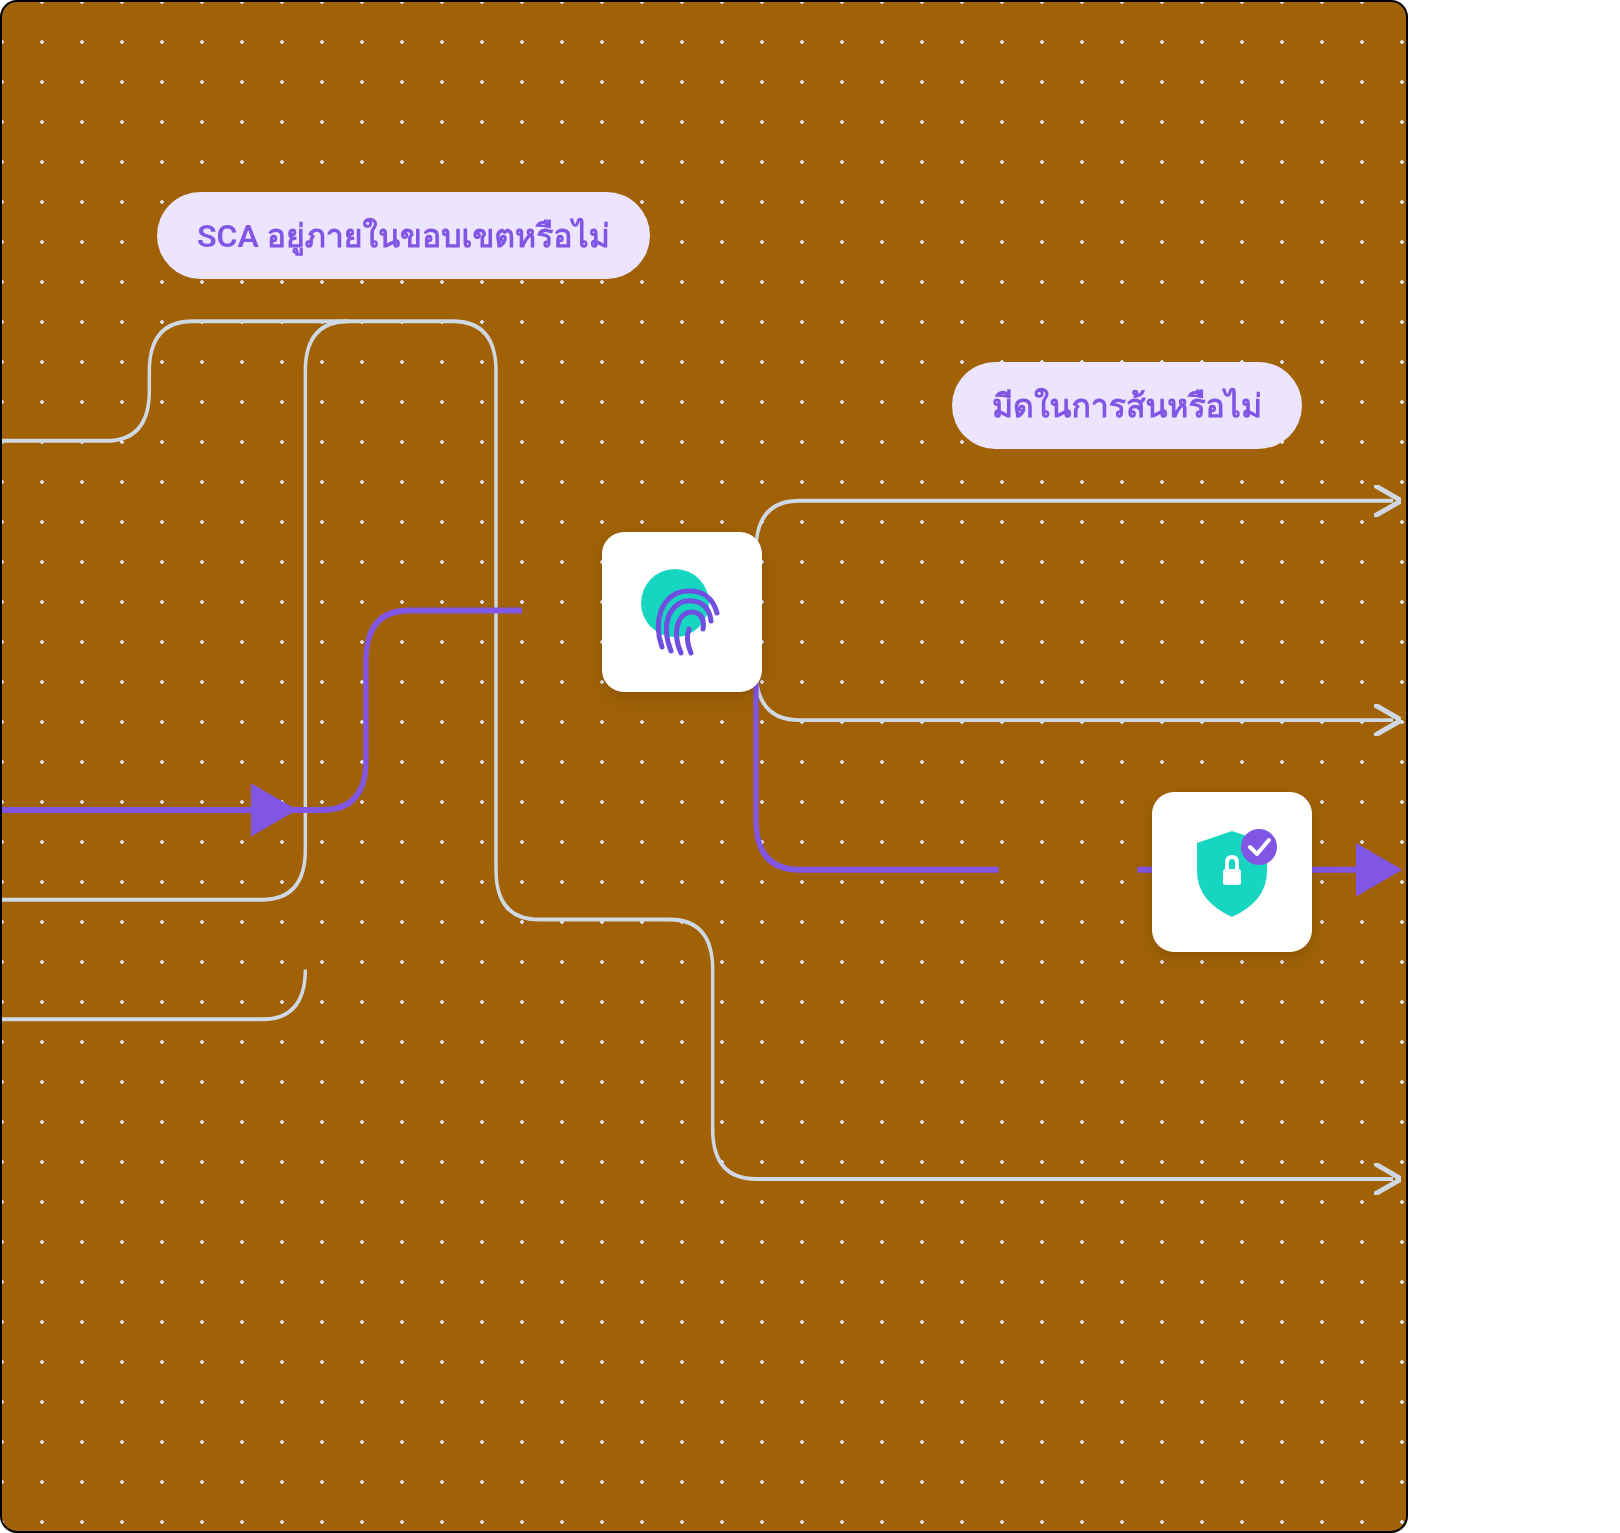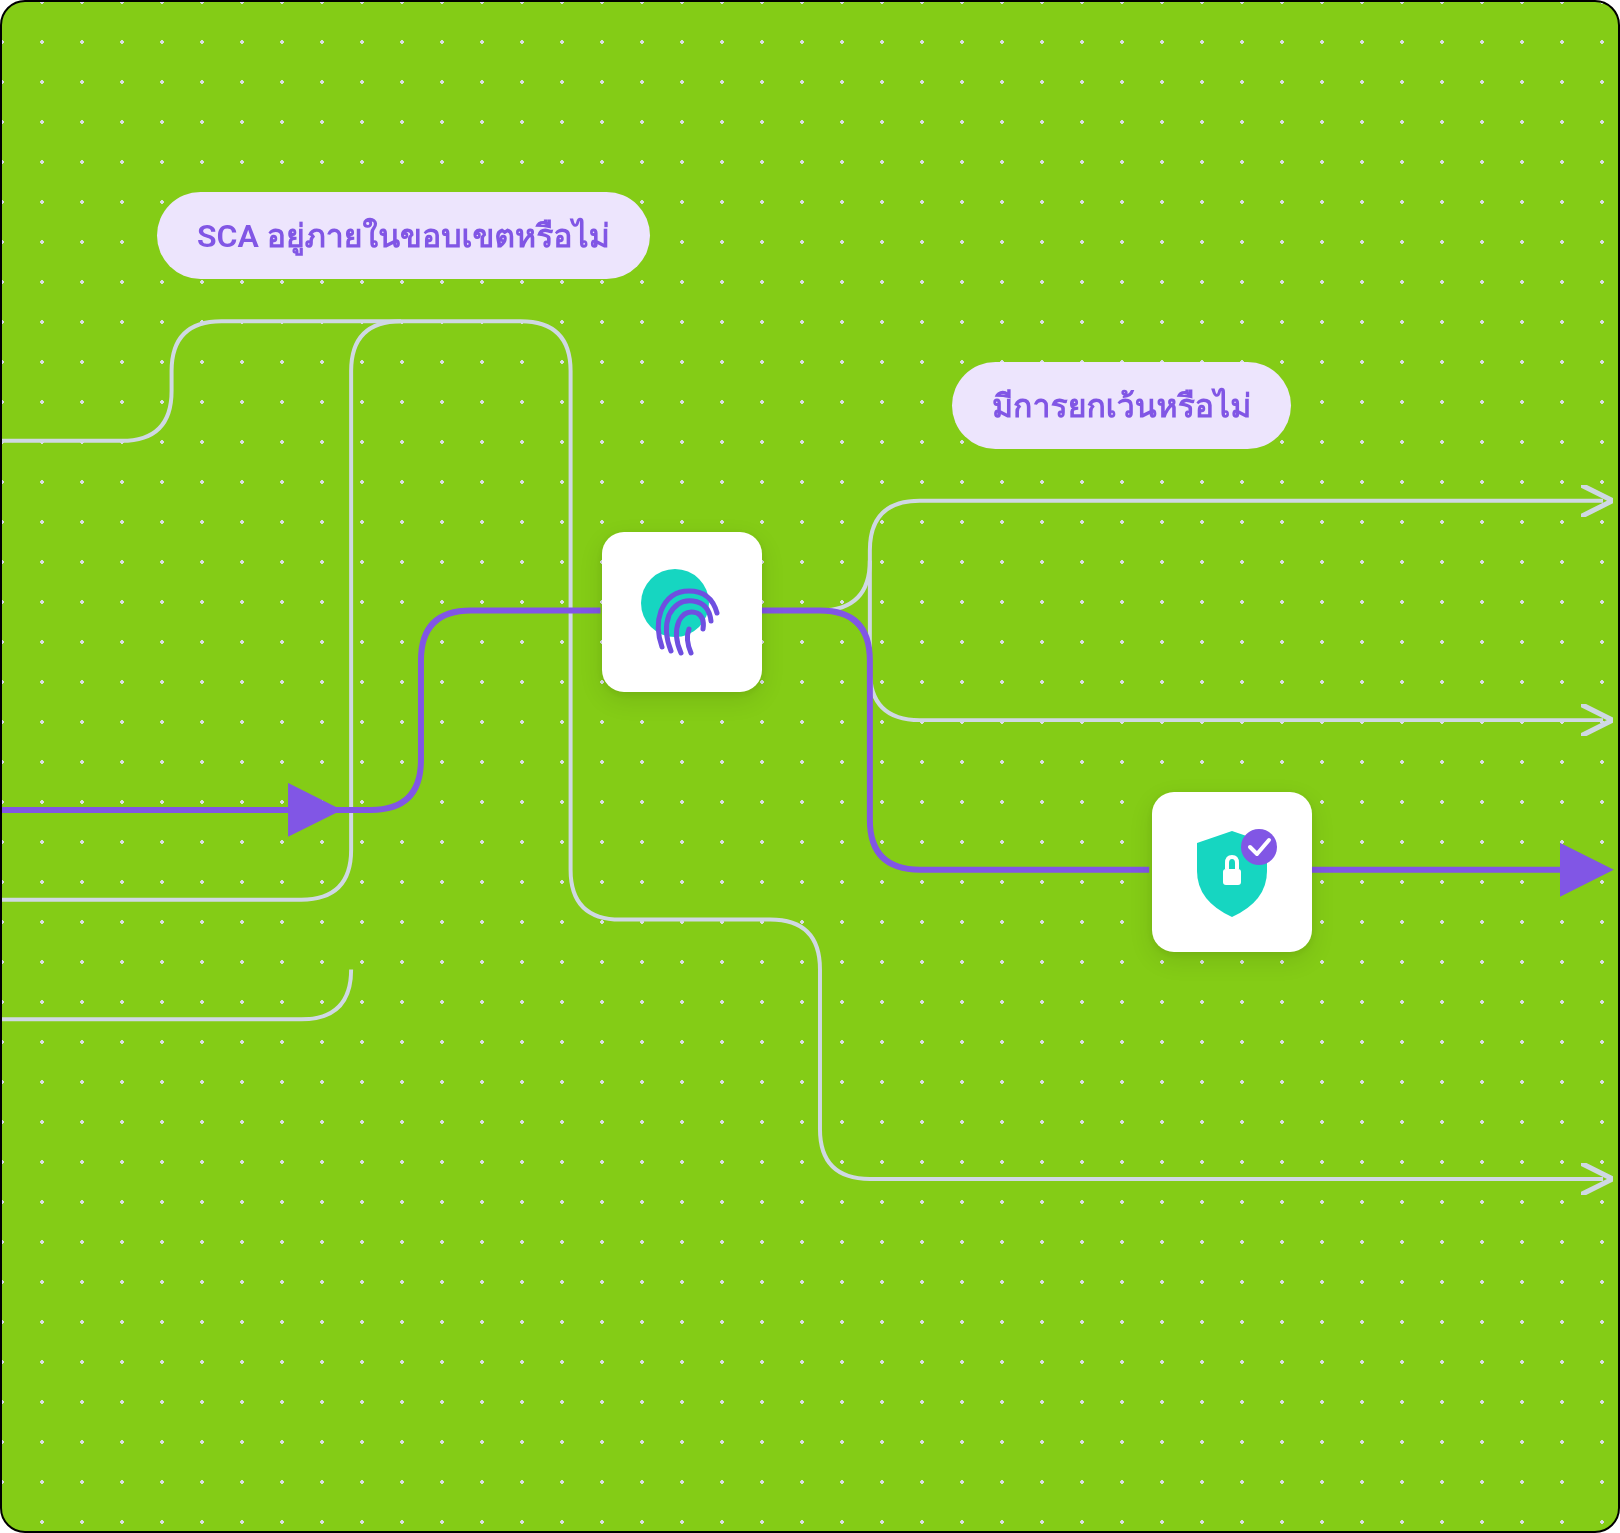--- a/index.html
+++ b/index.html
@@ -5,25 +5,25 @@
 * { margin: 0; padding: 0; box-sizing: border-box; }
 body {
   width: 1620px;
   height: 1533px;
   background: #ffffff;
   font-family: -apple-system, BlinkMacSystemFont, "Segoe UI", Roboto, sans-serif;
   position: relative;
   overflow: hidden;
 }
 .canvas {
-  width: 1620px;
+  width: 1408px;
   height: 1533px;
-  background: #84cc16;
+  background: #a16207;
   border: 2px solid #000000;
-  border-radius: 25px;
+  border-radius: 17px;
   position: relative;
   overflow: hidden;
 }
 .dot-grid {
   position: absolute;
   inset: 0;
   background-image: radial-gradient(circle, #d9dde2 2px, transparent 2px);
   background-size: 40px 40px;
   background-position: 20px 20px;
 }
@@ -90,21 +90,21 @@
     <path d="M 330 810 L 370 810 Q 420 810 420 760 L 420 660 Q 420 610 470 610 L 600 610" fill="none" stroke="#8156e5" stroke-width="6"></path>
     <path d="M 760 610 L 820 610 Q 870 610 870 660 L 870 820 Q 870 870 920 870 L 1150 870" fill="none" stroke="#8156e5" stroke-width="6"></path>
     <path d="M 1310 870 L 1605 870" fill="none" stroke="#8156e5" stroke-width="6" marker-end="url(#arrow-purple-fill)"></path>
   </svg>
 
   <div class="pill" style="left:155px; top:190px;">
     <span>SCA อยู่ภายในขอบเขตหรือไม่</span>
   </div>
 
   <div class="pill" style="left:950px; top:360px;">
-    <span>มีการยกเว้นหรือไม่</span>
+    <span>มีดในการส้นหรือไม่</span>
   </div>
 
 
   <div class="icon-card" style="left:600px; top:530px;">
     <svg width="110" height="110" viewBox="0 0 110 110">
       <circle cx="48" cy="46" r="34" fill="#16d6c1"></circle>
       <g fill="none" stroke="#6f4fe0" stroke-width="5" stroke-linecap="round">
         <path d="M 35 90 Q 28 70 34 54 Q 42 34 62 34 Q 84 34 90 56"></path>
         <path d="M 44 94 Q 36 74 42 58 Q 50 42 66 44 Q 82 46 84 64"></path>
         <path d="M 54 96 Q 46 78 52 64 Q 58 52 70 56 Q 78 60 76 72"></path>

